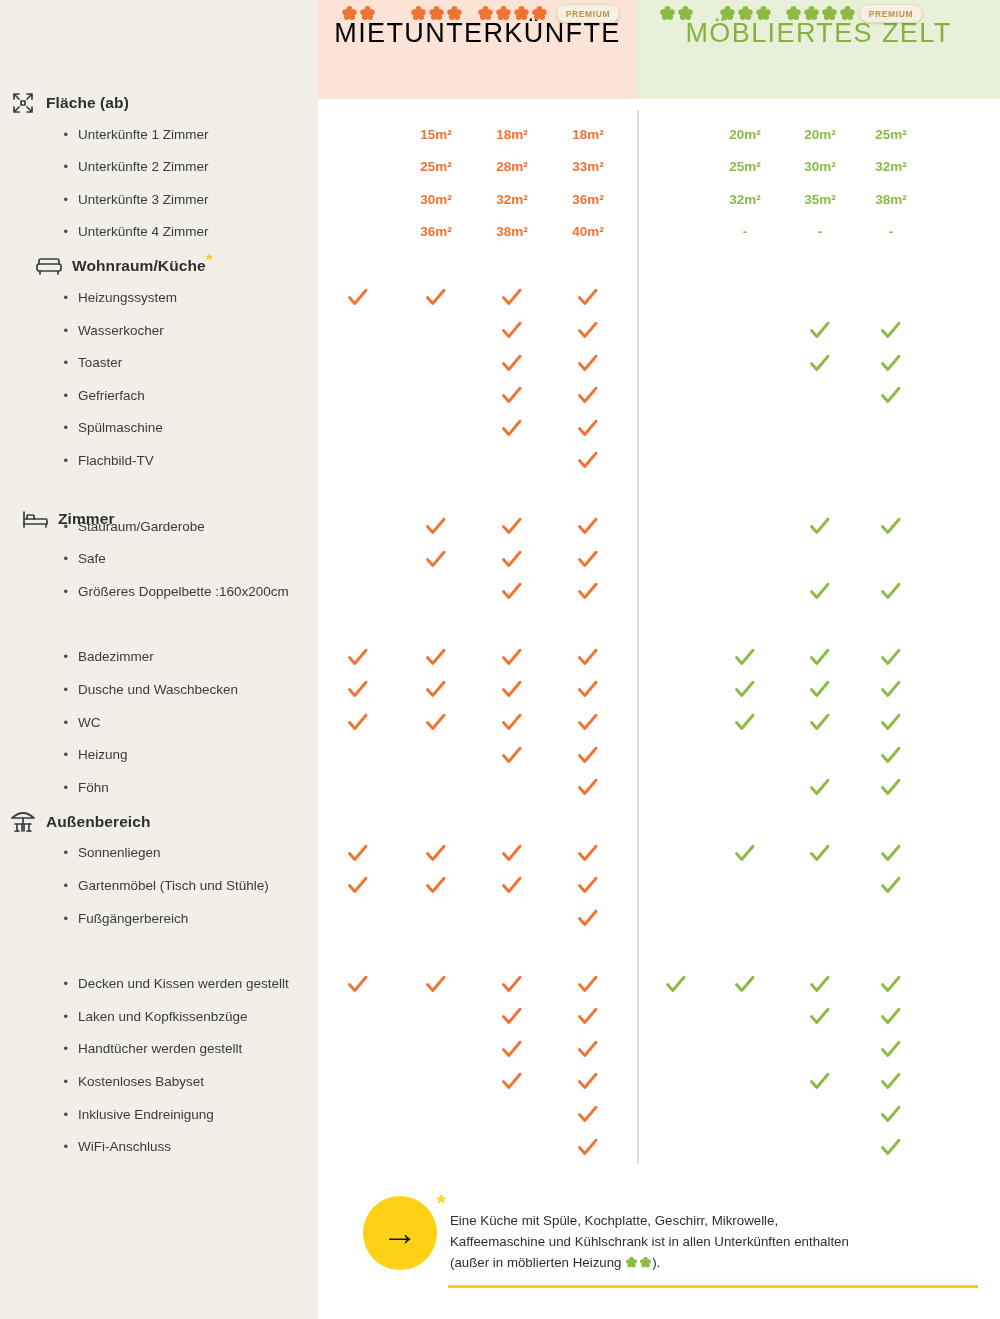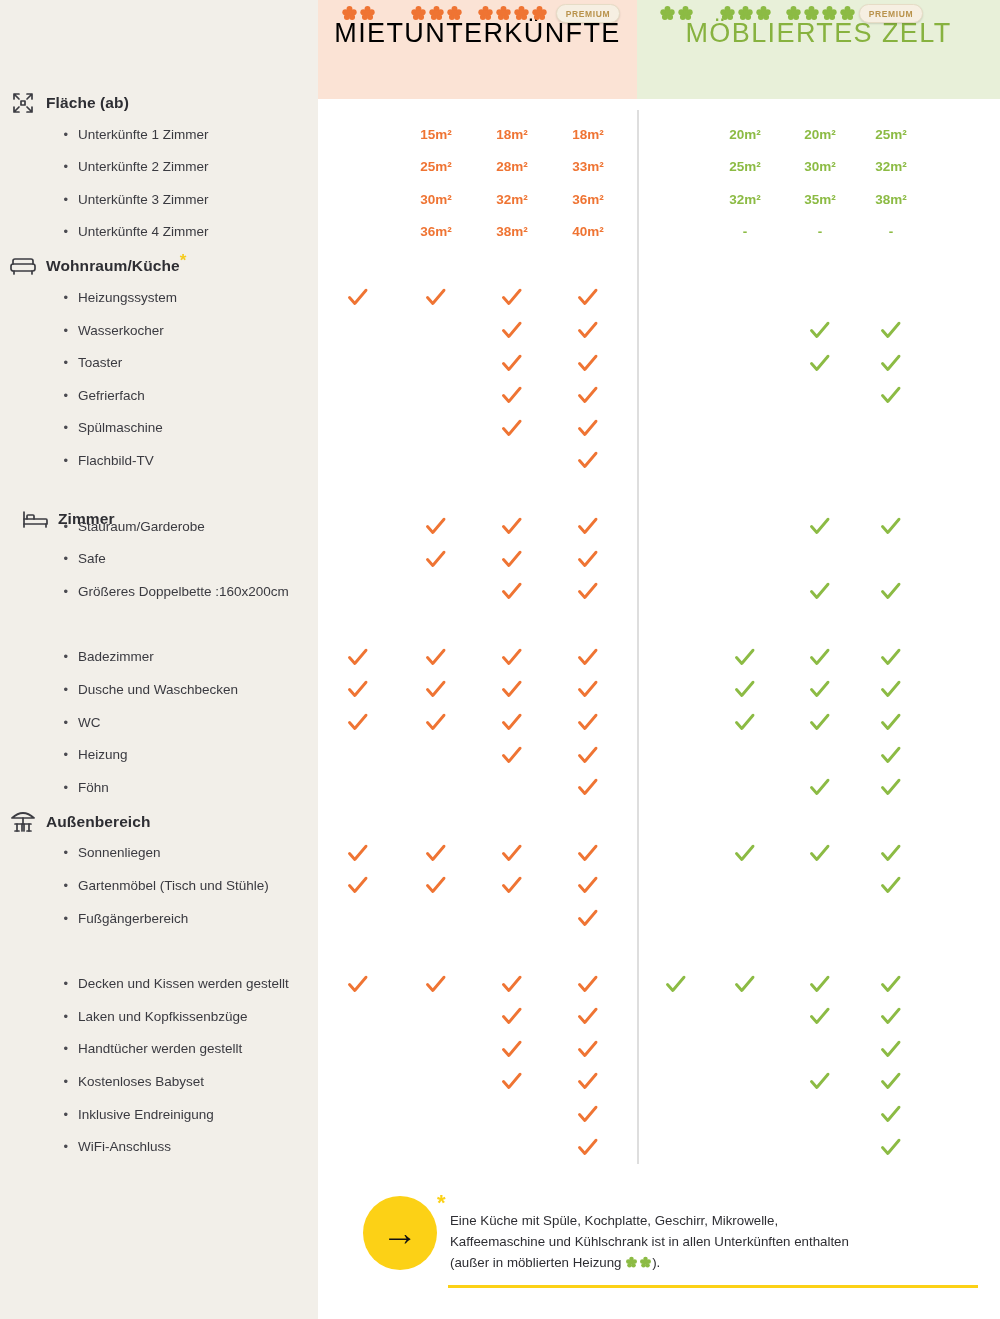--- a/index.html
+++ b/index.html
@@ -133,21 +133,21 @@
       <span>Unterkünfte 2 Zimmer</span>
     </div>
     <div class="row-lbl" style="top: 186.2px;">
       <span class="bull">•</span>
       <span>Unterkünfte 3 Zimmer</span>
     </div>
     <div class="row-lbl" style="top: 218.8px;">
       <span class="bull">•</span>
       <span>Unterkünfte 4 Zimmer</span>
     </div>
-    <div class="grp-head" style="top: 251.4px;">
+    <div class="grp-head" style="top: 251.4px; margin-left: 26px;">
       <div class="grp-ico">
         <svg width="28" height="22" viewBox="0 0 28 22">
           <g stroke="#3c3c42" stroke-width="1.7" fill="none" stroke-linecap="round" stroke-linejoin="round">
         <path d="M4 9 L4 6 Q4 4 6 4 L22 4 Q24 4 24 6 L24 9"></path>
         <rect x="2" y="9" width="24" height="7" rx="2.2"></rect>
         <path d="M5 16 L5 19 M23 16 L23 19"></path>
           </g>
         </svg>
       </div>
       <div class="grp-title">Wohnraum/Küche<span class="ast">*</span></div>

